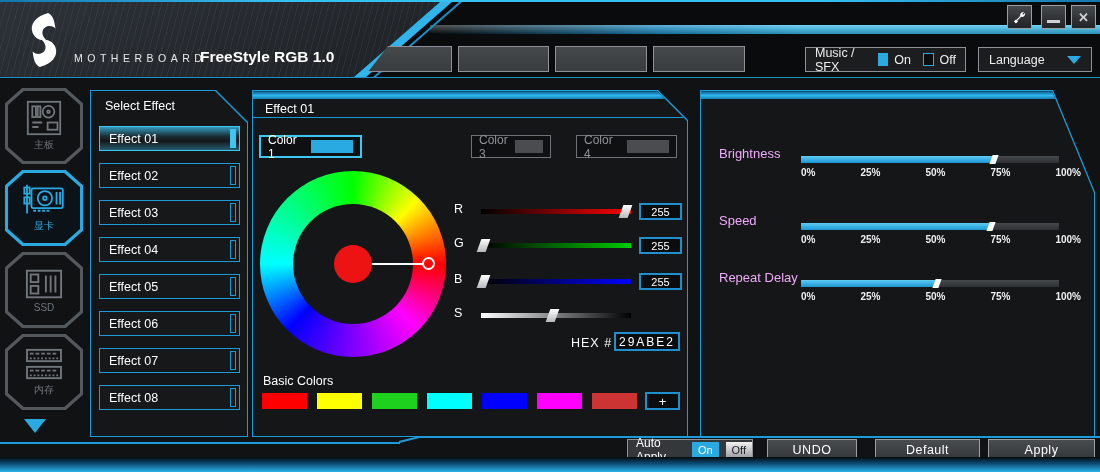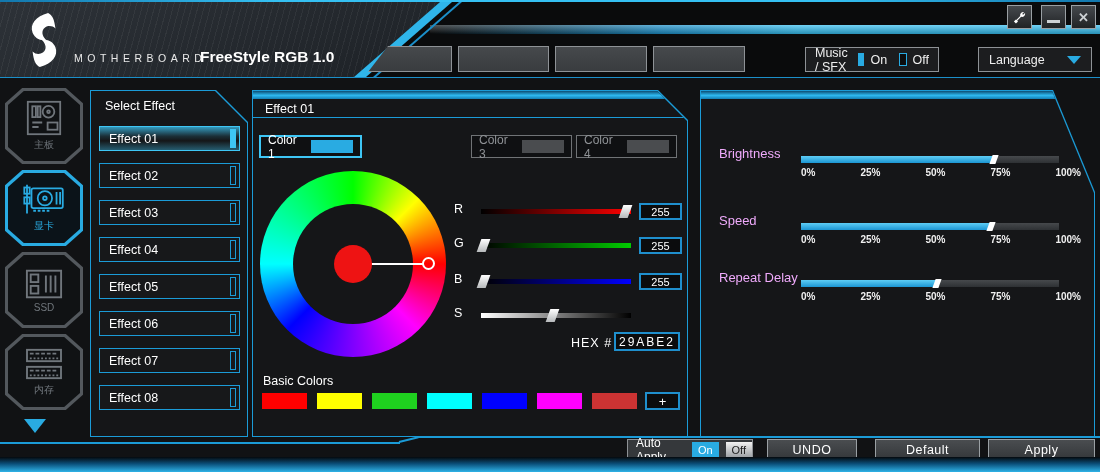--- a/index.html
+++ b/index.html
@@ -28,21 +28,21 @@
   .winbtn { position:absolute; top:3px; width:25px; height:24px; z-index:7;
             background:linear-gradient(180deg,#45494d,#212325); border:1px solid #9aa0a4;
             display:flex; align-items:center; justify-content:center; color:#cdd1d4;
             font-size:13px; font-weight:bold; cursor:pointer; }
   .winbtn.wrench { left:1007px; } .winbtn.min { left:1041px; } .winbtn.close { left:1071px; }
   .min-glyph { width:13px; height:3px; background:#cdd1d4; margin-top:9px; }
   .ghost-tab { position:absolute; top:44px; height:26px; border:1px solid #8e9296;
                background:linear-gradient(180deg,#46494c,#393c3f); cursor:pointer; }
   .gt1 { left:368px; width:84px; clip-path:polygon(20px 0,100% 0,100% 100%,0 100%); }
   .gt2 { left:458px; width:91px; } .gt3 { left:555px; width:92px; } .gt4 { left:653px; width:92px; }
-  .music-box { position:absolute; left:805px; top:45px; width:134px; height:25px; border:1px solid #8e9296;
+  .music-box { position:absolute; left:805px; top:45px; width:161px; height:25px; border:1px solid #8e9296;
                background:#1c1d1f; display:flex; align-items:center; gap:6px; padding:0 9px;
                color:#efefef; font-size:12.5px; }
   .sq-on { width:13px; height:13px; background:#29abe2; margin-left:4px; }
   .sq-off { width:13px; height:13px; border:1px solid #29abe2; background:#0c0d0e; margin-left:6px; }
   .lang-box { position:absolute; left:978px; top:45px; width:114px; height:25px; border:1px solid #8e9296;
               background:#1c1d1f; display:flex; align-items:center; justify-content:space-between;
               padding:0 10px; color:#efefef; font-size:12.5px; cursor:pointer; }
   .tri-down { width:0; height:0; border-left:7px solid transparent; border-right:7px solid transparent;
               border-top:8px solid #29abe2; }
   .header-underline { position:absolute; left:0; top:77px; width:100%; height:1px; background:#1b8fc9; }
@@ -85,21 +85,21 @@
                background:linear-gradient(180deg,#0b4d73,#2fb9f0 55%,#117db4); }
   .main-title { position:absolute; left:12px; top:11px; font-size:12.5px; color:#fff; }
   .main-divider { position:absolute; left:0; top:26px; width:100%; height:1px; background:#1b9bd7; }
 
   .color-tab { position:absolute; top:44px; height:23px; display:flex; align-items:center; gap:7px;
                padding:0 7px; border:1px solid #707376; color:#8f9296; font-size:12px;
                background:#0f1012; cursor:pointer; }
   .color-tab .swatch { width:46px; height:13px; }
   .color-tab.active { border:2px solid #3ec6f5; color:#fff; }
   .ct1 { left:6px; width:103px; } .ct2 { left:113px; width:101px; }
-  .ct3 { left:218px; width:101px; } .ct4 { left:323px; width:101px; }
+  .ct3 { left:218px; width:80px; } .ct4 { left:323px; width:101px; }
 
   .wheel { position:absolute; left:7px; top:80px; width:186px; height:186px; border-radius:50%;
            background:conic-gradient(#00ff00 0deg,#ffff00 45deg,#ff0000 90deg,#ff00ff 135deg,
                       #7f00ff 180deg,#0000ff 225deg,#00ffff 270deg,#00ff7f 315deg,#00ff00 360deg);
            cursor:pointer; }
   .wheel-hole { position:absolute; left:33px; top:33px; width:120px; height:120px; border-radius:50%; background:#151618; }
   .wheel-line { position:absolute; left:93px; top:92px; width:70px; height:2px; background:#fff; }
   .wheel-dot { position:absolute; left:74px; top:74px; width:38px; height:38px; border-radius:50%; background:#ee1313; }
   .wheel-marker { position:absolute; left:162px; top:86px; width:13px; height:13px; border-radius:50%;
                   border:2px solid #fff; cursor:grab; }

